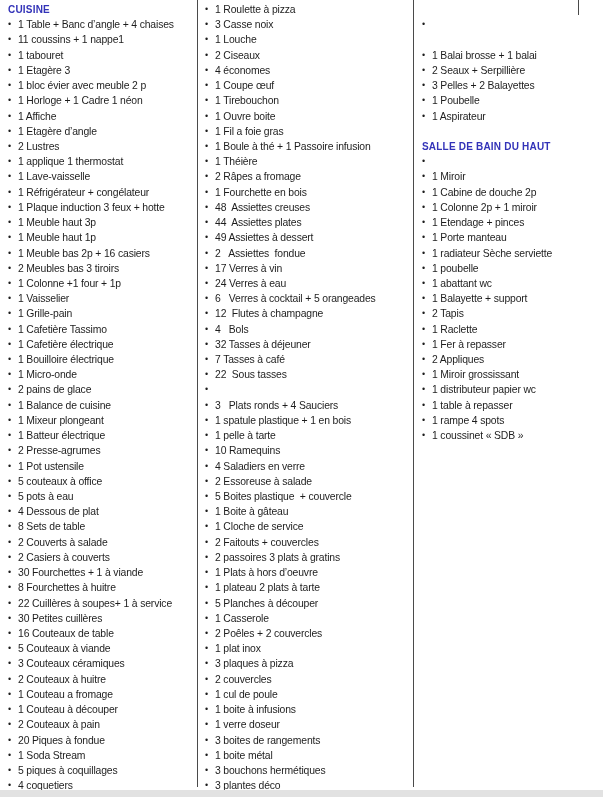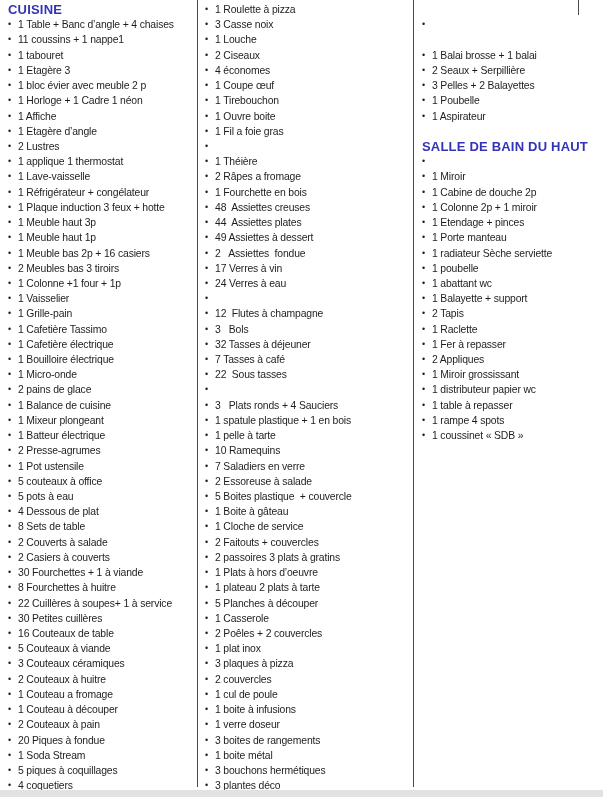--- a/index.html
+++ b/index.html
@@ -26,21 +26,21 @@
     height: 15.22px;
     line-height: 15.22px;
     white-space: pre;
     font-size: 10.4px;
     letter-spacing: -0.15px;
     display: flex;
     align-items: center;
   }
   .row.heading {
     font-weight: bold;
-    font-size: 13px;
+    font-size: 10px;
     color: var(--heading-color, #3333b8);
     letter-spacing: 0.2px;
   }
   .row.spacer { }
   .bullet {
     display: inline-block;
     width: 10px;
     flex: 0 0 10px;
     font-size: 9px;
     color: var(--text-color, #1d1d1d);
@@ -130,42 +130,42 @@
   <div class="col col-2">
       <div class="row item"><span class="bullet">•</span><span class="txt">1 Roulette à pizza</span></div>
       <div class="row item"><span class="bullet">•</span><span class="txt">3 Casse noix</span></div>
       <div class="row item"><span class="bullet">•</span><span class="txt">1 Louche</span></div>
       <div class="row item"><span class="bullet">•</span><span class="txt">2 Ciseaux</span></div>
       <div class="row item"><span class="bullet">•</span><span class="txt">4 économes</span></div>
       <div class="row item"><span class="bullet">•</span><span class="txt">1 Coupe œuf</span></div>
       <div class="row item"><span class="bullet">•</span><span class="txt">1 Tirebouchon</span></div>
       <div class="row item"><span class="bullet">•</span><span class="txt">1 Ouvre boite</span></div>
       <div class="row item"><span class="bullet">•</span><span class="txt">1 Fil a foie gras</span></div>
-      <div class="row item"><span class="bullet">•</span></div>
+      <div class="row item"><span class="bullet">•</span><span class="txt">1 Boule à thé + 1 Passoire infusion</span></div>
       <div class="row item"><span class="bullet">•</span><span class="txt">1 Théière</span></div>
       <div class="row item"><span class="bullet">•</span><span class="txt">2 Râpes a fromage</span></div>
       <div class="row item"><span class="bullet">•</span><span class="txt">1 Fourchette en bois</span></div>
       <div class="row item"><span class="bullet">•</span><span class="txt">48  Assiettes creuses</span></div>
       <div class="row item"><span class="bullet">•</span><span class="txt">44  Assiettes plates</span></div>
       <div class="row item"><span class="bullet">•</span><span class="txt">49 Assiettes à dessert</span></div>
       <div class="row item"><span class="bullet">•</span><span class="txt">2   Assiettes  fondue</span></div>
       <div class="row item"><span class="bullet">•</span><span class="txt">17 Verres à vin</span></div>
       <div class="row item"><span class="bullet">•</span><span class="txt">24 Verres à eau</span></div>
-      <div class="row item"><span class="bullet">•</span></div>
+      <div class="row item"><span class="bullet">•</span><span class="txt">6   Verres à cocktail + 5 orangeades</span></div>
       <div class="row item"><span class="bullet">•</span><span class="txt">12  Flutes à champagne</span></div>
-      <div class="row item"><span class="bullet">•</span><span class="txt">3   Bols</span></div>
+      <div class="row item"><span class="bullet">•</span><span class="txt">4   Bols</span></div>
       <div class="row item"><span class="bullet">•</span><span class="txt">32 Tasses à déjeuner</span></div>
       <div class="row item"><span class="bullet">•</span><span class="txt">7 Tasses à café</span></div>
       <div class="row item"><span class="bullet">•</span><span class="txt">22  Sous tasses</span></div>
       <div class="row item"><span class="bullet">•</span></div>
       <div class="row item"><span class="bullet">•</span><span class="txt">3   Plats ronds + 4 Sauciers</span></div>
       <div class="row item"><span class="bullet">•</span><span class="txt">1 spatule plastique + 1 en bois</span></div>
       <div class="row item"><span class="bullet">•</span><span class="txt">1 pelle à tarte</span></div>
       <div class="row item"><span class="bullet">•</span><span class="txt">10 Ramequins</span></div>
-      <div class="row item"><span class="bullet">•</span><span class="txt">7 Saladiers en verre</span></div>
+      <div class="row item"><span class="bullet">•</span><span class="txt">4 Saladiers en verre</span></div>
       <div class="row item"><span class="bullet">•</span><span class="txt">2 Essoreuse à salade</span></div>
       <div class="row item"><span class="bullet">•</span><span class="txt">5 Boites plastique  + couvercle</span></div>
       <div class="row item"><span class="bullet">•</span><span class="txt">1 Boite à gâteau</span></div>
       <div class="row item"><span class="bullet">•</span><span class="txt">1 Cloche de service</span></div>
       <div class="row item"><span class="bullet">•</span><span class="txt">2 Faitouts + couvercles</span></div>
       <div class="row item"><span class="bullet">•</span><span class="txt">2 passoires 3 plats à gratins</span></div>
       <div class="row item"><span class="bullet">•</span><span class="txt">1 Plats à hors d’oeuvre</span></div>
       <div class="row item"><span class="bullet">•</span><span class="txt">1 plateau 2 plats à tarte</span></div>
       <div class="row item"><span class="bullet">•</span><span class="txt">5 Planches à découper</span></div>
       <div class="row item"><span class="bullet">•</span><span class="txt">1 Casserole</span></div>

